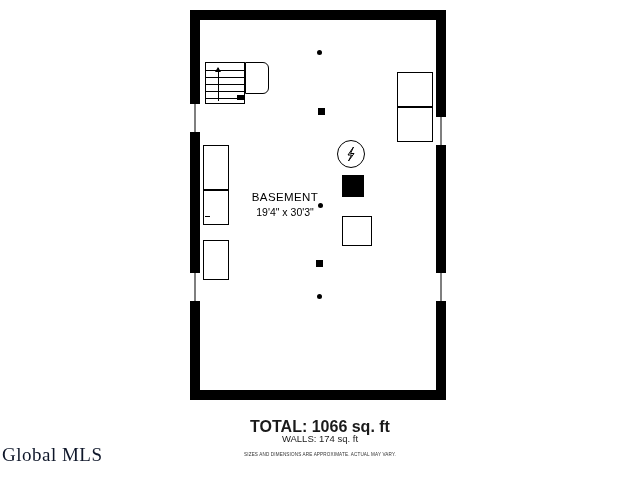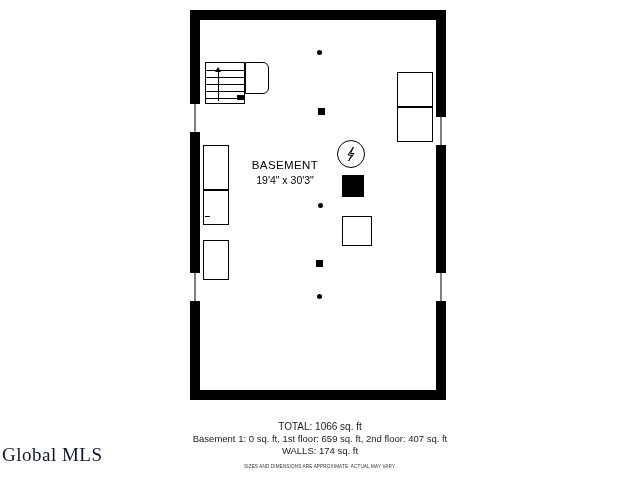--- a/index.html
+++ b/index.html
@@ -95,20 +95,21 @@
     border-radius: 50%;
     box-sizing: border-box;
     background: #ffffff;
   }
 
   
   .room-label {
     position: absolute;
     text-align: center;
     color: #000;
+    margin-top: 32px;
   }
   .room-name {
     font-size: 11.5px;
     letter-spacing: 0.4px;
     line-height: 15px;
     white-space: nowrap;
   }
   .room-dims {
     font-size: 10.5px;
     line-height: 14px;
@@ -147,22 +148,22 @@
   
   #caption {
     position: absolute;
     left: 0;
     top: 420px;
     width: 640px;
     text-align: center;
     color: #1a1a1a;
   }
   .cap-total {
-    font-size: 10px;
-    font-weight: normal;
+    font-size: 16px;
+    font-weight: bold;
     line-height: 13px;
   }
   .cap-line {
     font-size: 9.5px;
     line-height: 12px;
   }
   .cap-disclaimer {
     margin-top: 7px;
     font-size: 4.6px;
     letter-spacing: 0.15px;
@@ -234,18 +235,17 @@
   <div class="rect-outline" style="left:342px; top:216px; width:30px; height:30px;"></div>
 
   <div class="room-label" style="left:230px; top:158px; width:110px;">
     <div class="room-name">BASEMENT</div>
     <div class="room-dims">19'4" x 30'3"</div>
   </div>
 </div>
 
 <div id="caption">
   <div class="cap-total">TOTAL: 1066 sq. ft</div>
-  <div class="cap-line">Basement 1: 0 sq. ft, 1st floor: 659 sq. ft, 2nd floor: 407 sq. ft</div>
   <div class="cap-line">WALLS: 174 sq. ft</div>
   <div class="cap-disclaimer">SIZES AND DIMENSIONS ARE APPROXIMATE. ACTUAL MAY VARY.</div>
 </div>
 
 <div id="watermark">Global MLS</div>
 
 </body></html>

